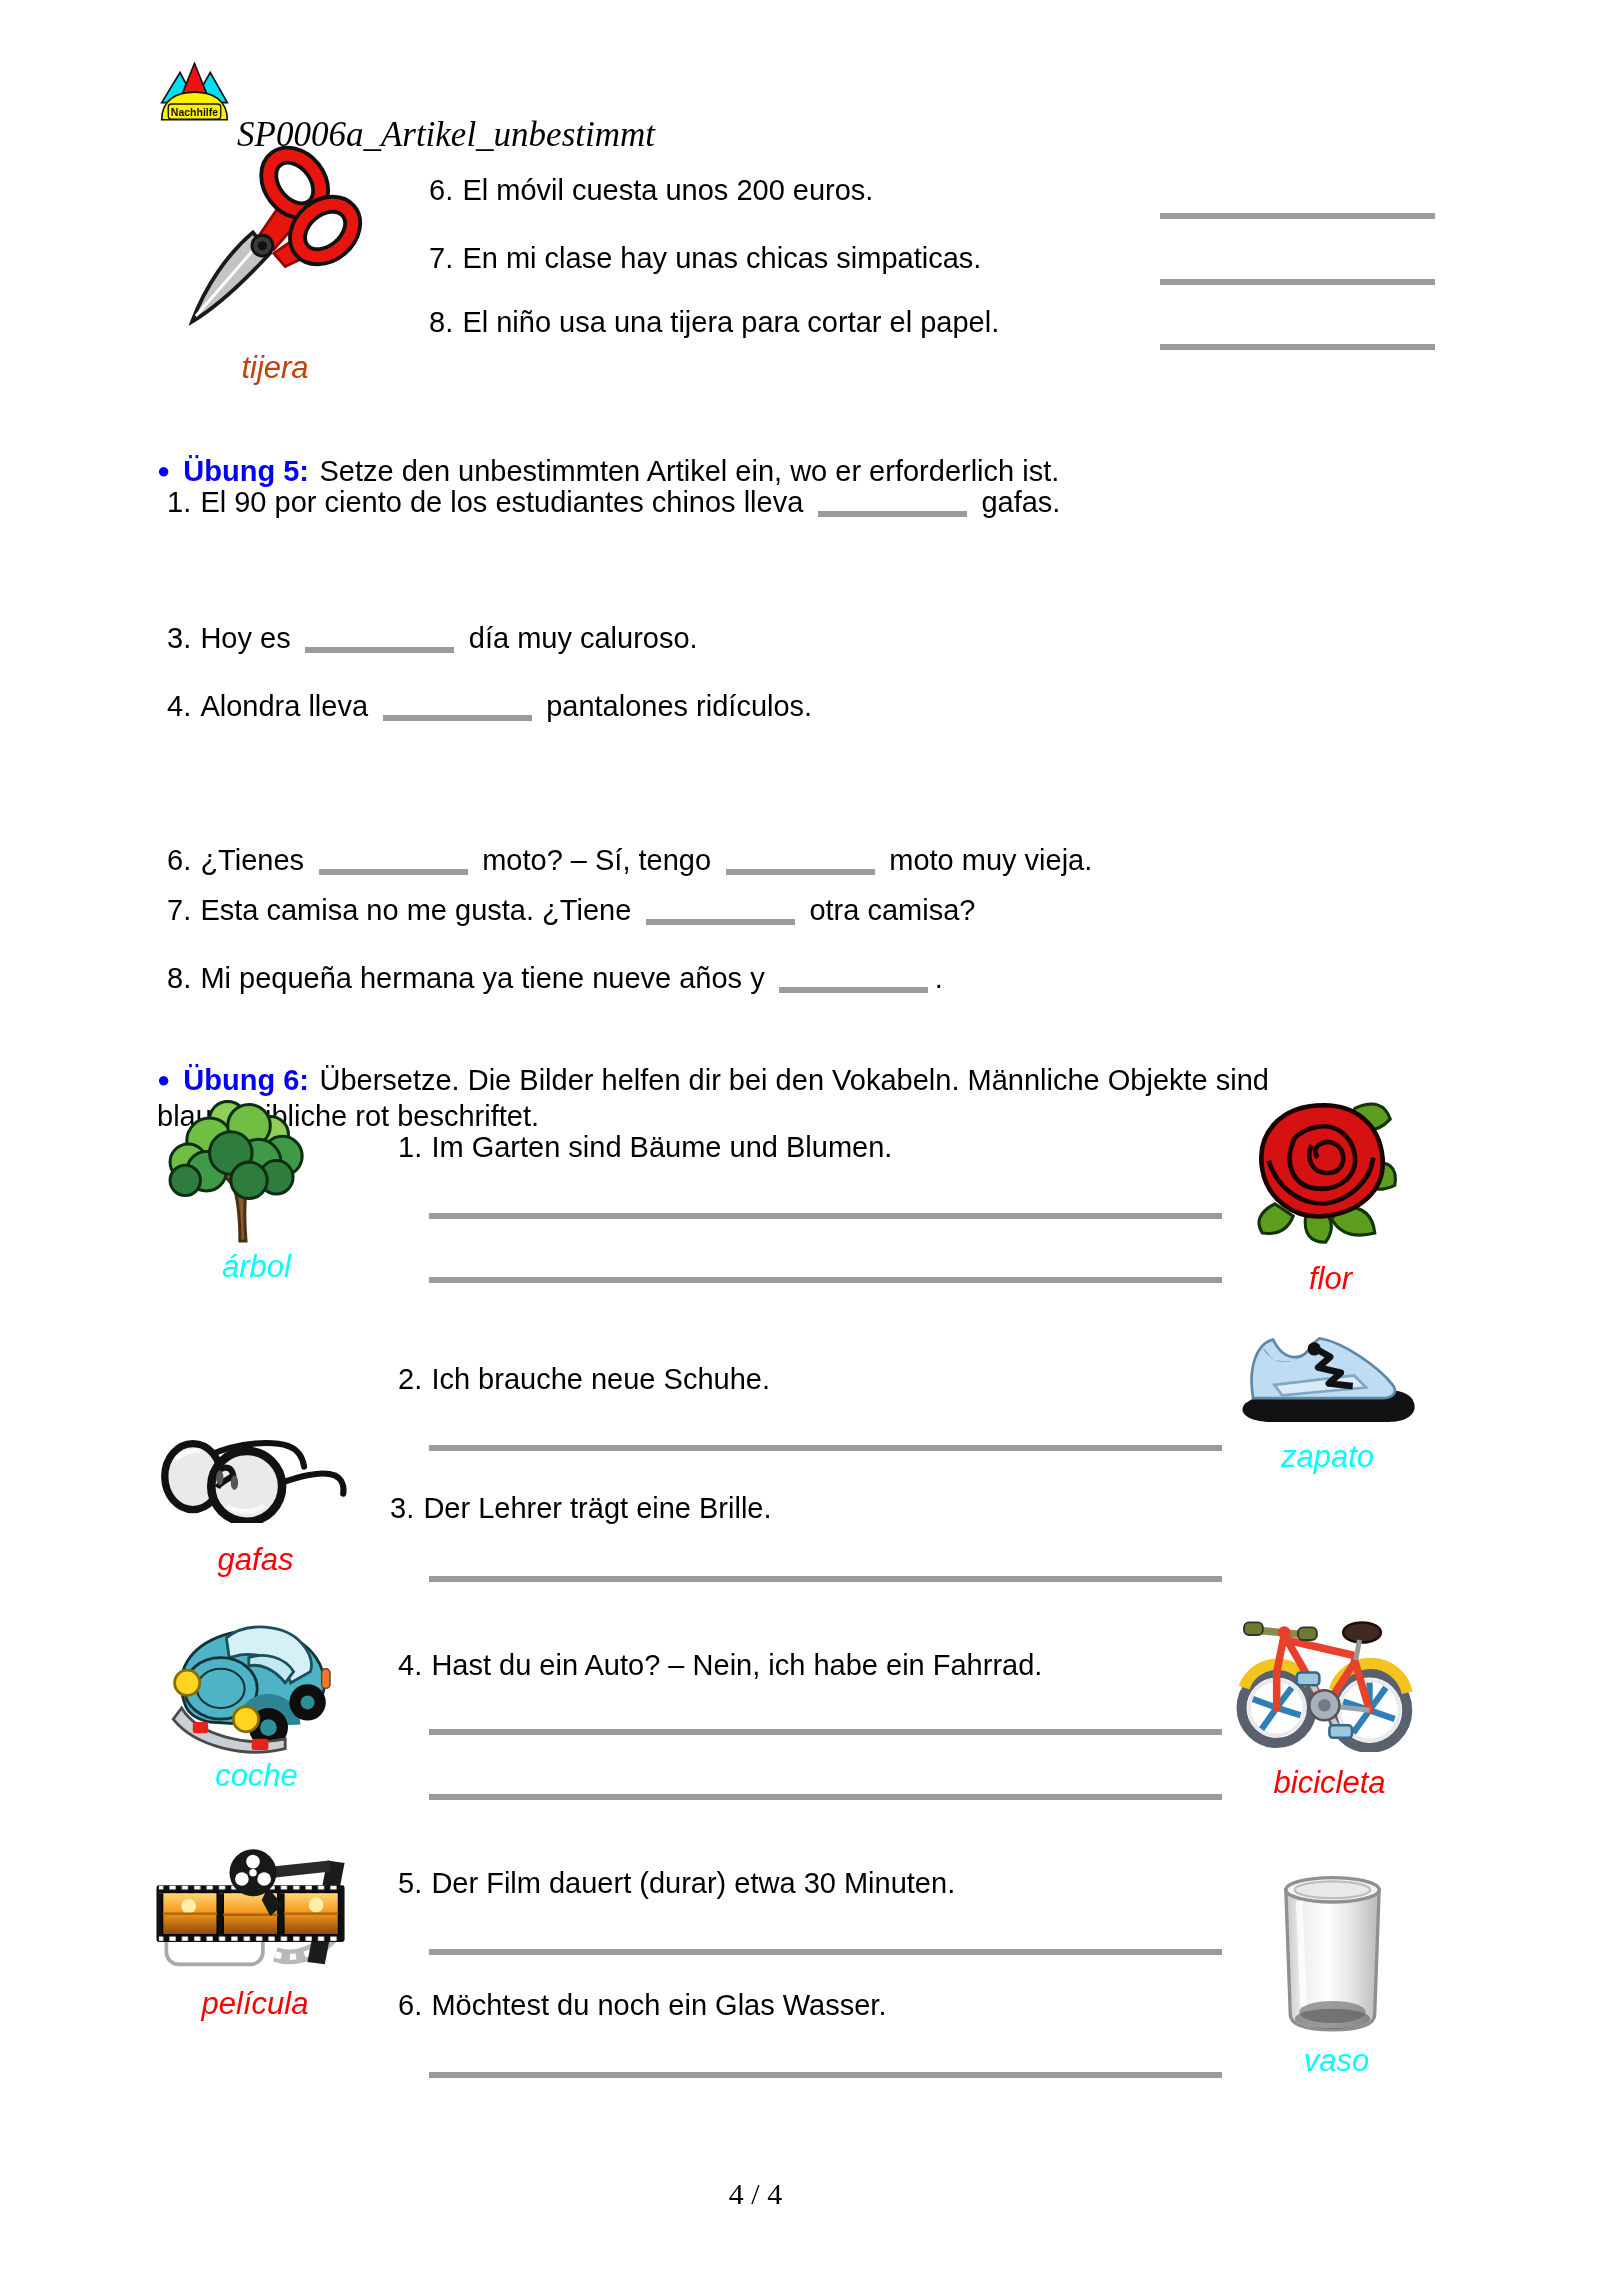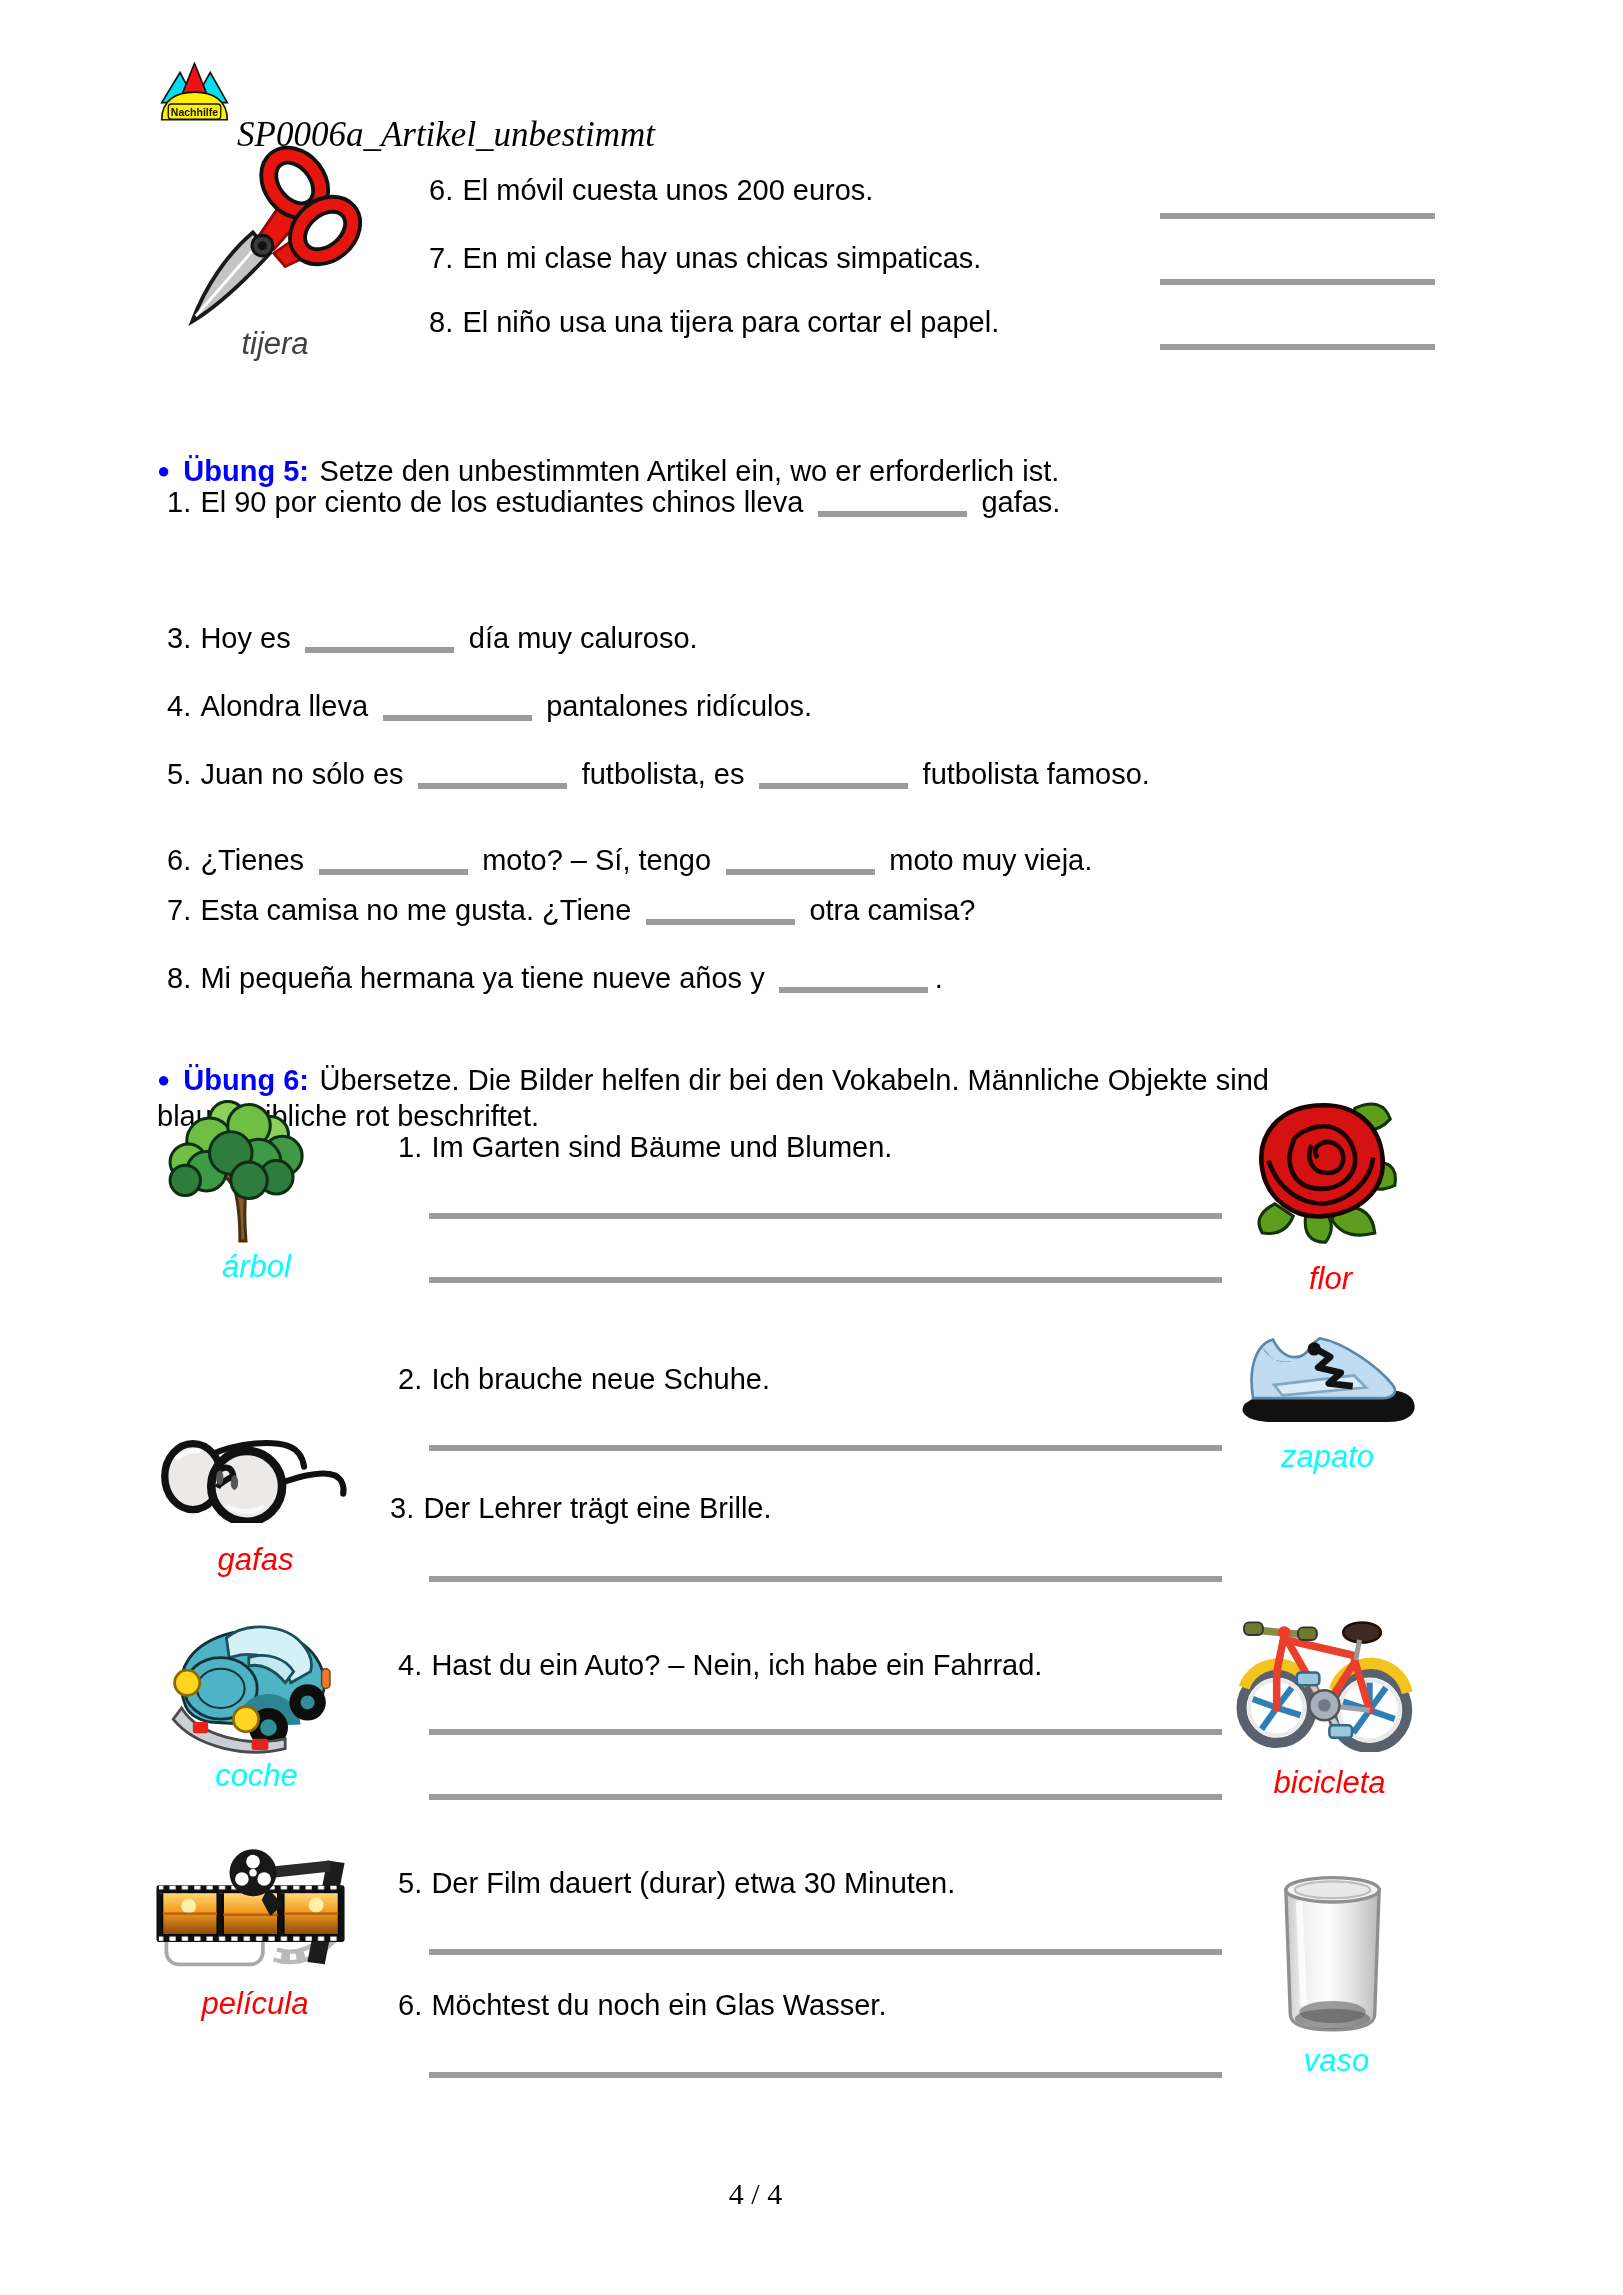--- a/index.html
+++ b/index.html
@@ -11,21 +11,21 @@
   .sent{position:absolute;font-size:29px;white-space:nowrap;}
   .num{margin-right:9.2px;}
   .blank{display:inline-block;width:149px;height:5.9px;background:var(--line-gray);
          margin:0 6.5px;vertical-align:-5.2px;}
   .rule{position:absolute;height:5.9px;background:var(--line-gray);}
   .heading{position:absolute;font-size:29px;white-space:nowrap;margin-top:44px;}
   .heading.wrap{white-space:normal;line-height:36px;}
   .bullet{color:var(--heading-blue);font-size:22px;margin-right:13px;vertical-align:3.3px;}
   .htitle{color:var(--heading-blue);font-weight:bold;margin-right:10.5px;}
   .vlabel{position:absolute;font-size:31px;font-style:italic;text-align:center;white-space:nowrap;}
-  .vlabel.black{color:#404040;}
+  .vlabel.black{color:#c2410c;margin-top:24px;}
   .vlabel.cyan{color:var(--masculine-cyan);}
   .vlabel.red{color:var(--feminine-red);}
   .footer{position:absolute;left:0;top:2177px;width:1511px;text-align:center;
           font-family:"Liberation Serif",serif;font-size:30px;}
   svg{display:block;}
 </style>
 </head>
 <body>
 
 <div class="page">
@@ -80,23 +80,20 @@
   </div>
 
   <div class="sent" style="left:167px;top:486px">
     <span class="num">1.</span><span>El 90 por ciento de los estudiantes chinos lleva <span class="blank"></span> gafas.</span>
   </div>
   <div class="sent" style="left:167px;top:622px">
     <span class="num">3.</span><span>Hoy es <span class="blank"></span> día muy caluroso.</span>
   </div>
   <div class="sent" style="left:167px;top:690px">
     <span class="num">4.</span><span>Alondra lleva <span class="blank"></span> pantalones ridículos.</span>
-  </div>
-  <div class="sent" style="left:167px;top:758px">
-    <span class="num">5.</span><span>Juan no sólo es <span class="blank"></span> futbolista, es <span class="blank"></span> futbolista famoso.</span>
   </div>
   <div class="sent" style="left:167px;top:844px">
     <span class="num">6.</span><span>¿Tienes <span class="blank"></span> moto? – Sí, tengo <span class="blank"></span> moto muy vieja.</span>
   </div>
   <div class="sent" style="left:167px;top:894px">
     <span class="num">7.</span><span>Esta camisa no me gusta. ¿Tiene <span class="blank"></span> otra camisa?</span>
   </div>
   <div class="sent" style="left:167px;top:962px">
     <span class="num">8.</span><span>Mi pequeña hermana ya tiene nueve años y <span class="blank"></span>.</span>
   </div>

